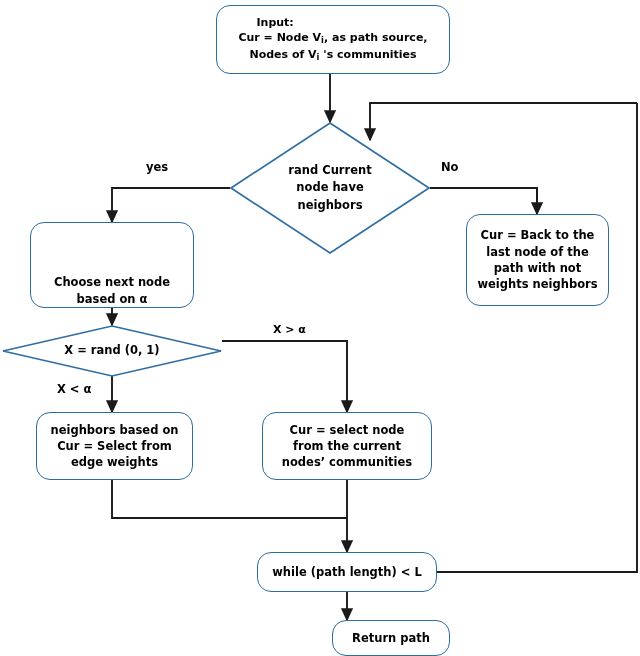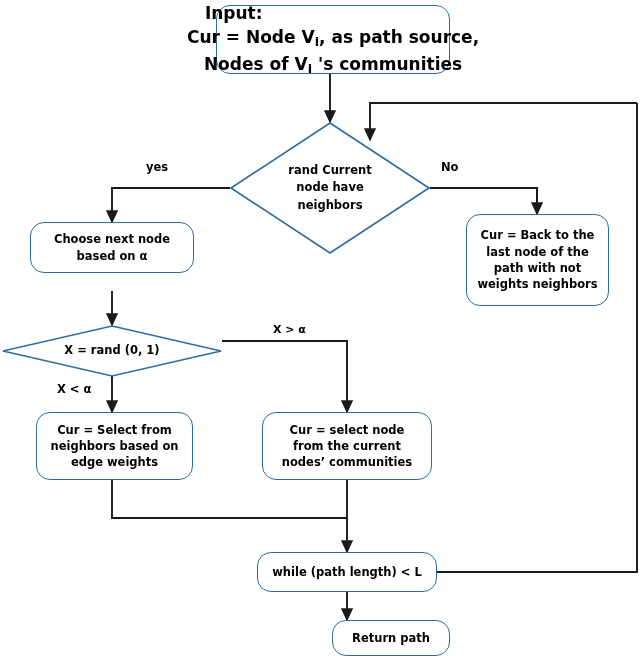--- a/index.html
+++ b/index.html
@@ -89,21 +89,21 @@
 
       <path d="M112,480 L112,518 L347,518"></path>
       <path d="M347,480 L347,552" marker-end="url(#arrow)"></path>
 
       <path d="M437,572 L637,572 L637,103"></path>
 
       <path d="M347,592 L347,620" marker-end="url(#arrow)"></path>
     </g>
   </svg>
 
-  <div class="node" style="left:216px;top:5px;width:234px;height:69px;font-size:17px;">
+  <div class="node" style="left:216px;top:5px;width:234px;height:69px;font-size:11px;">
     <span class="txt">
       <span class="ln" style="display:block;text-align:left;padding-left:18px;">Input:</span>
       <span class="ln"><span>Cur = Node V</span><span class="sub">i</span><span>, as path source,</span></span>
       <span class="ln"><span>Nodes of V</span><span class="sub">i</span><span> 's communities</span></span>
     </span>
   </div>
 
   <div class="diamond" style="left:230px;top:122px;width:200px;height:132px;font-size:11.5px;">
     <svg width="200" height="132" viewBox="0 0 200 132">
       <polygon points="100,1 199,66 100,131 1,66" fill="#ffffff" stroke="#2e6da4" stroke-width="1.7"></polygon>
@@ -114,21 +114,21 @@
         <span class="ln">node have</span>
         <span class="ln">neighbors</span>
       </span>
     </div>
   </div>
 
   <div class="edge-label" style="left:146px;top:160px;font-size:11.5px;">yes</div>
 
   <div class="edge-label" style="left:441px;top:160px;font-size:11.5px;">No</div>
 
-  <div class="node" style="left:30px;top:222px;width:164px;height:51px;font-size:11.5px;">
+  <div class="node" style="left:30px;top:222px;width:164px;height:86px;font-size:11.5px;align-items:flex-end;">
     <span class="txt">
       <span class="ln">Choose next node</span>
       <span class="ln">based on α</span>
     </span>
   </div>
 
   <div class="node" style="left:466px;top:214px;width:143px;height:92px;font-size:11.5px;">
     <span class="txt">
       <span class="ln">Cur = Back to the</span>
       <span class="ln">last node of the</span>
@@ -145,22 +145,22 @@
       <span class="ln">X = rand (0, 1)</span>
     </div>
   </div>
 
   <div class="edge-label" style="left:57px;top:382px;font-size:11.5px;">X &lt; α</div>
 
   <div class="edge-label" style="left:273px;top:323px;font-size:11px;">X &gt; α</div>
 
   <div class="node" style="left:36px;top:412px;width:157px;height:68px;font-size:11.5px;">
     <span class="txt">
+      <span class="ln">neighbors based on</span>
       <span class="ln">Cur = Select from</span>
-      <span class="ln">neighbors based on</span>
       <span class="ln">edge weights</span>
     </span>
   </div>
 
   <div class="node" style="left:262px;top:412px;width:170px;height:68px;font-size:11.5px;">
     <span class="txt">
       <span class="ln">Cur = select node</span>
       <span class="ln">from the current</span>
       <span class="ln">nodes’ communities</span>
     </span>

